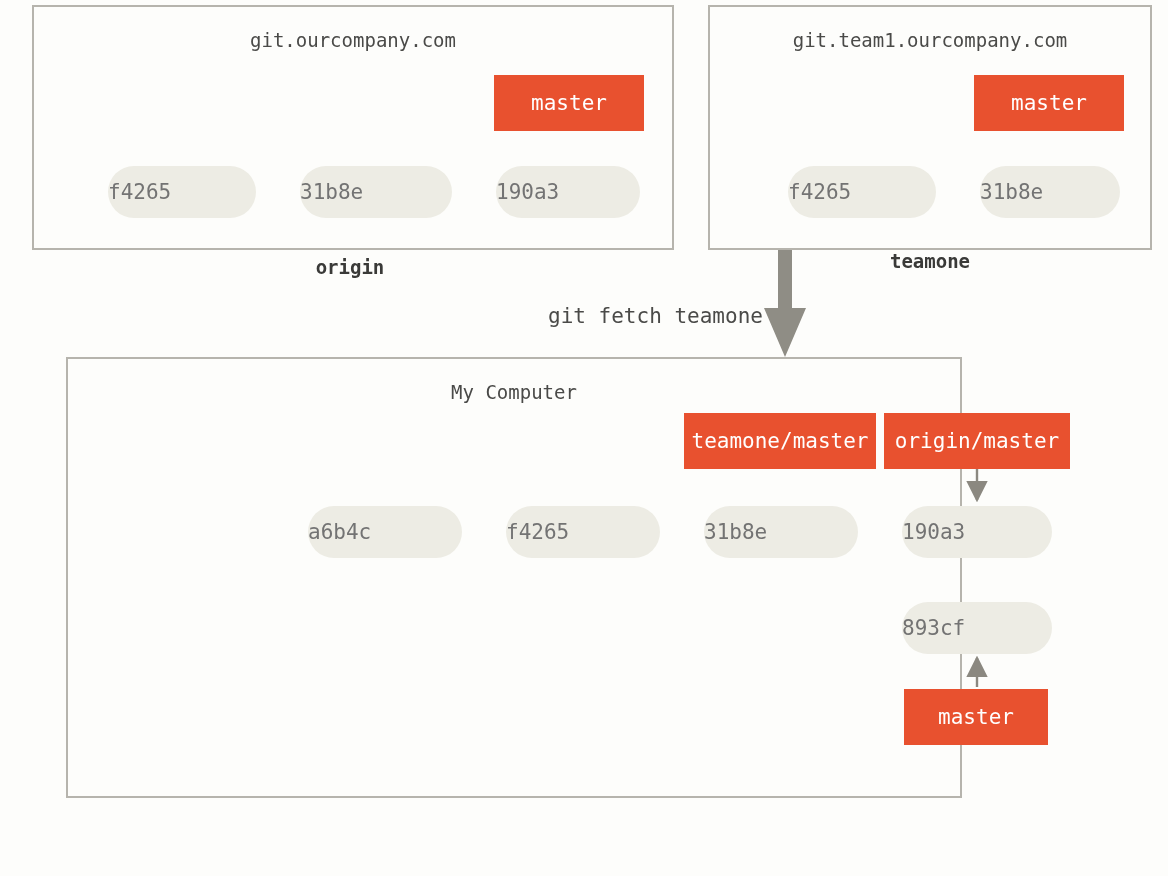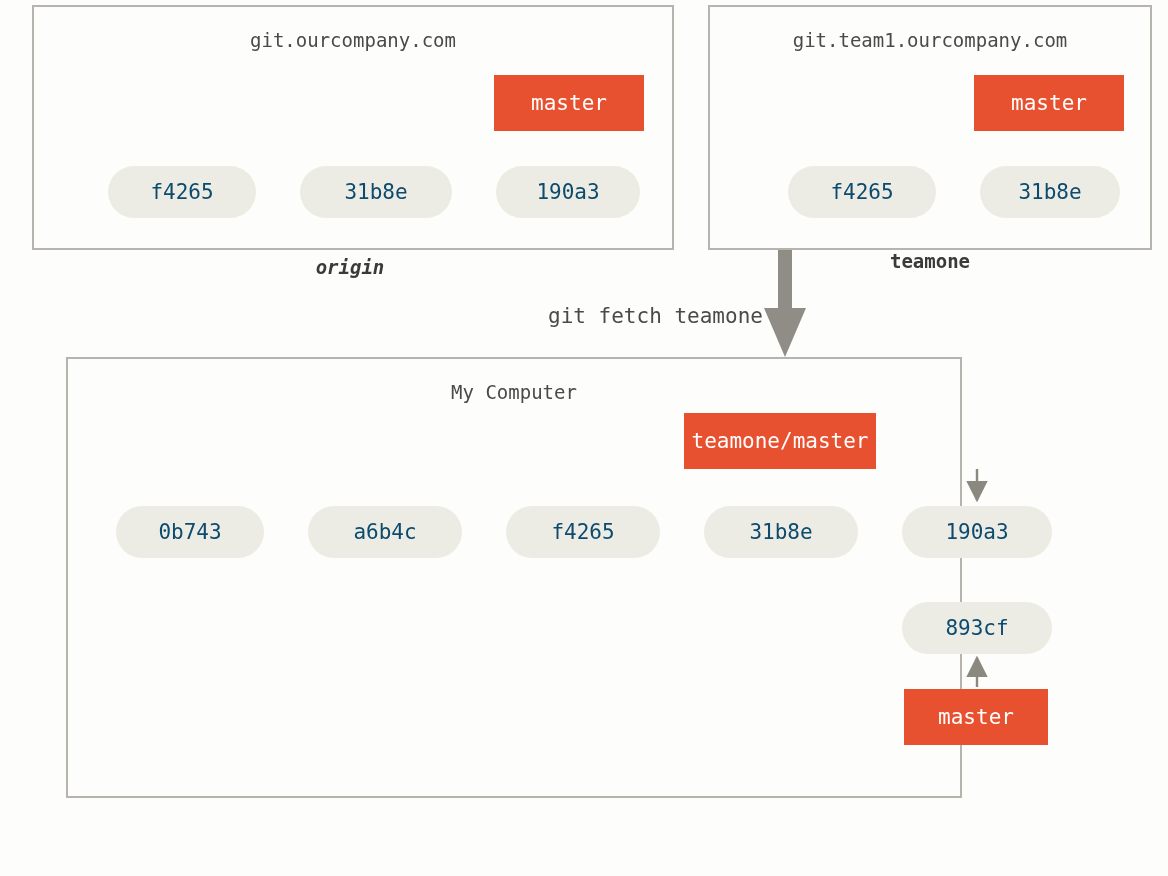--- a/index.html
+++ b/index.html
@@ -56,24 +56,23 @@
   #panel-teamone  { left: 708px; top: 5px;   width: 444px; height: 245px; }
   #panel-mycomp   { left: 66px;  top: 357px; width: 896px; height: 441px; }
 
   
   .commit {
     position: absolute;
     background: #edece4;
     border-radius: 28px;
     height: 52px;
     line-height: 52px;
-    text-align: center;
     font-family: "DejaVu Sans Mono", monospace;
     font-size: 21px;
-    color: #0c4a6e;
+    color: #737373;
     box-sizing: border-box;
     white-space: nowrap;
   }
 
   
   .branch {
     position: absolute;
     background: #e8512f;
     color: #ffffff;
     font-family: "DejaVu Sans Mono", monospace;
@@ -171,21 +170,21 @@
     <line x1="780" y1="469" x2="780" y2="500" stroke="#8b8880" stroke-width="2.4" marker-end="url(#arrowGeneric)"></line>
 
     <line x1="977" y1="469" x2="977" y2="500" stroke="#8b8880" stroke-width="2.4" marker-end="url(#arrowGeneric)"></line>
 
     <line x1="977" y1="687" x2="977" y2="658" stroke="#8b8880" stroke-width="2.4" marker-end="url(#arrowGeneric)"></line>
   </svg>
 
   <div class="panel" id="panel-origin">
     <div class="panel-title">git.ourcompany.com</div>
   </div>
-  <div class="panel-caption" style="left:290px; top:256px; width:120px;font-style:italic;">origin</div>
+  <div class="panel-caption" style="left:290px; top:256px; width:120px;">origin</div>
 
   <div class="commit" style="left:108px; top:166px; width:148px;">f4265</div>
   <div class="commit" style="left:300px; top:166px; width:152px;">31b8e</div>
   <div class="commit" style="left:496px; top:166px; width:144px;">190a3</div>
 
   <div class="branch" style="left:494px; top:75px; width:150px;">master</div>
 
   <div class="panel" id="panel-teamone">
     <div class="panel-title">git.team1.ourcompany.com</div>
   </div>
@@ -195,25 +194,25 @@
   <div class="commit" style="left:980px; top:166px; width:140px;">31b8e</div>
 
   <div class="branch" style="left:974px; top:75px; width:150px;">master</div>
 
   <div class="fetch-label" style="left:548px; top:304px;">git fetch teamone</div>
 
   <div class="panel" id="panel-mycomp">
     <div class="panel-title">My Computer</div>
   </div>
 
-  <div class="commit" style="left:116px; top:506px; width:148px;">0b743</div>
   <div class="commit" style="left:308px; top:506px; width:154px;">a6b4c</div>
   <div class="commit" style="left:506px; top:506px; width:154px;">f4265</div>
   <div class="commit" style="left:704px; top:506px; width:154px;">31b8e</div>
   <div class="commit" style="left:902px; top:506px; width:150px;">190a3</div>
 
   <div class="commit" style="left:902px; top:602px; width:150px;">893cf</div>
 
   <div class="branch" style="left:684px; top:413px; width:192px;">teamone/master</div>
+  <div class="branch" style="left:884px; top:413px; width:186px;">origin/master</div>
   <div class="branch" style="left:904px; top:689px; width:144px;">master</div>
 
 
 </div>
 
 </body></html>

